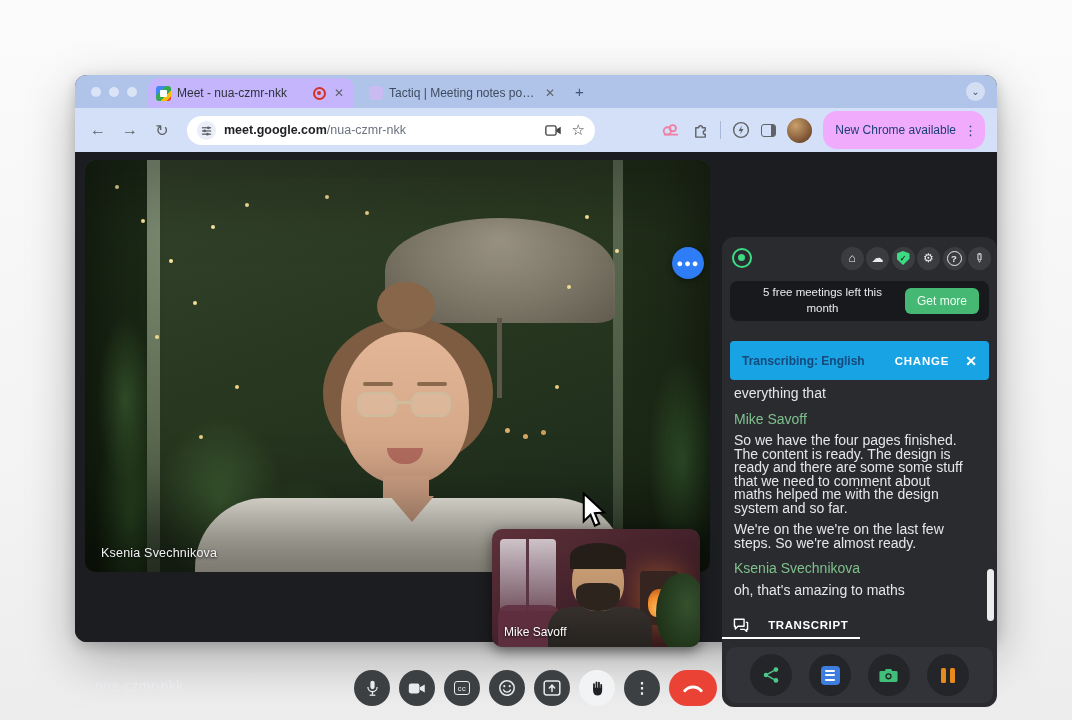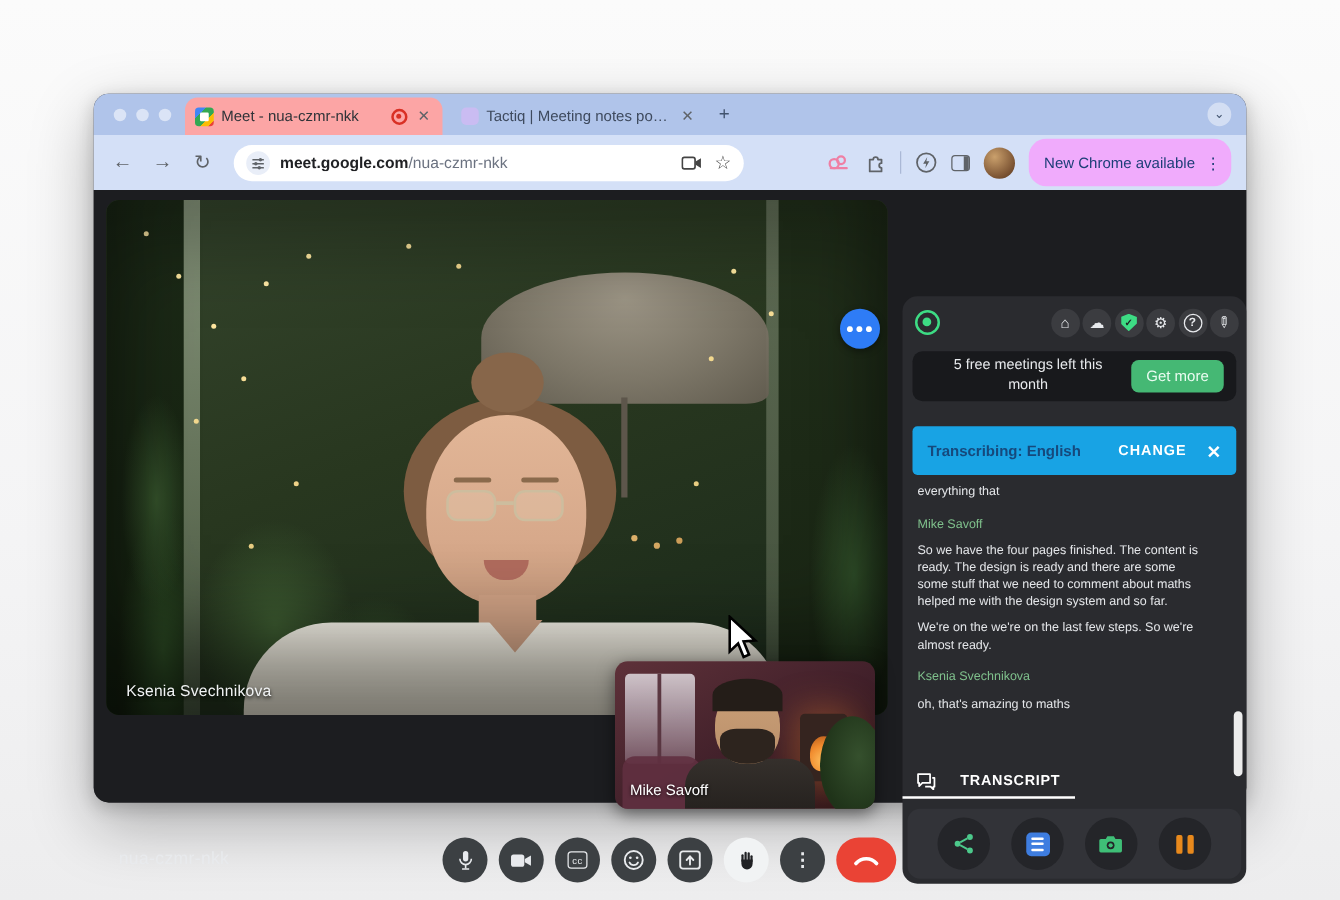--- a/index.html
+++ b/index.html
@@ -13,21 +13,21 @@
     position:absolute; left:75px; top:75px; width:922px; height:567px;
     border-radius:12px; box-shadow:0 18px 50px rgba(0,0,0,.28), 0 4px 14px rgba(0,0,0,.18);
     background:#1c1d20;
   }
   
   .tabstrip { position:absolute; left:0; top:0; width:922px; height:33px;
     background:#b0c4ea; border-radius:12px 12px 0 0; }
   .traffic { position:absolute; left:16px; top:12px; display:flex; gap:8px; }
   .traffic span { width:10px; height:10px; border-radius:50%; background:rgba(255,255,255,.55); display:block; }
   .tab-active { position:absolute; left:73px; top:3px; width:206px; height:30px;
-    background:#fca5a5; border-radius:10px 10px 0 0; display:flex; align-items:center; padding:0 8px; gap:6px; }
+    background:#c4b5fd; border-radius:10px 10px 0 0; display:flex; align-items:center; padding:0 8px; gap:6px; }
   .tab-inactive { position:absolute; left:288px; top:5px; width:200px; height:26px;
     display:flex; align-items:center; padding:0 6px; gap:6px; }
   .tab-title { font-size:12px; color:#2f3338; white-space:nowrap; overflow:hidden; text-overflow:ellipsis; flex:1; }
   .tab-inactive .tab-title { color:#3e4a5e; }
   .favicon-meet { width:15px; height:15px; border-radius:3px; flex:0 0 auto;
     background:linear-gradient(135deg,#4285f4 0 30%,#34a853 30% 65%,#fbbc05 65% 85%,#ea4335 85%); position:relative; }
   .favicon-meet::after{ content:""; position:absolute; left:4px; top:4px; width:7px; height:7px; background:#fff; border-radius:1px;}
   .favicon-tactiq { width:14px; height:14px; border-radius:4px; background:#cabcf2; flex:0 0 auto; }
   .rec-dot { width:13px; height:13px; border-radius:50%; border:2px solid #d93025; position:relative; flex:0 0 auto;}
   .rec-dot::after { content:""; position:absolute; left:2.5px; top:2.5px; width:4px; height:4px; border-radius:50%; background:#d93025; }
@@ -161,21 +161,21 @@
   .p-banner { position:absolute; left:8px; right:8px; top:44px; height:40px; background:#18191c; border-radius:8px;
     display:flex; align-items:center; padding:0 10px; }
   .p-banner .txt { flex:1; text-align:center; font-size:11.5px; line-height:1.35; color:#e8eaed; padding:0 6px; }
   .getmore-btn { background:#45b874; color:#eafcf1; font-size:12px; border-radius:6px; padding:6px 12px; white-space:nowrap; }
   .transcribe-bar { position:absolute; left:8px; right:8px; top:104px; height:39px; background:#18a3e4; border-radius:4px;
     display:flex; align-items:center; padding:0 12px; }
   .transcribe-bar .tlabel { flex:1; font-size:12px; font-weight:bold; color:#16497c; }
   .transcribe-bar .change { font-size:11.5px; font-weight:bold; color:#fff; letter-spacing:.8px; margin-right:16px; }
   .transcribe-bar .x { color:#fff; font-size:14px; font-weight:bold; }
   .transcript { position:absolute; left:12px; right:32px; top:150px; height:222px; overflow:hidden;
-    font-size:10px; line-height:13.5px; color:#e4e6e9; }
+    font-size:14px; line-height:13.5px; color:#e4e6e9; }
   .speaker { color:#7fc08c; margin-top:12px; }
   .t-para { margin-top:8px; }
   .t-para.gap { }
   .p-scrollbar { position:absolute; right:3px; top:332px; width:7px; height:52px; border-radius:4px; background:#ececec; }
   .p-tabs { position:absolute; left:0; right:0; top:376px; height:26px; display:flex; }
   .p-tab { flex:1; display:flex; align-items:center; justify-content:center; gap:19px;
     font-size:11.5px; letter-spacing:.6px; font-weight:bold; }
   .p-tab.active { color:#fff; border-bottom:2px solid #fff; }
   .p-tab.inactive { color:#9aa0a6;margin-top:41px; }
   .p-actions { position:absolute; left:4px; right:4px; top:410px; height:56px; background:#323338; border-radius:10px;

